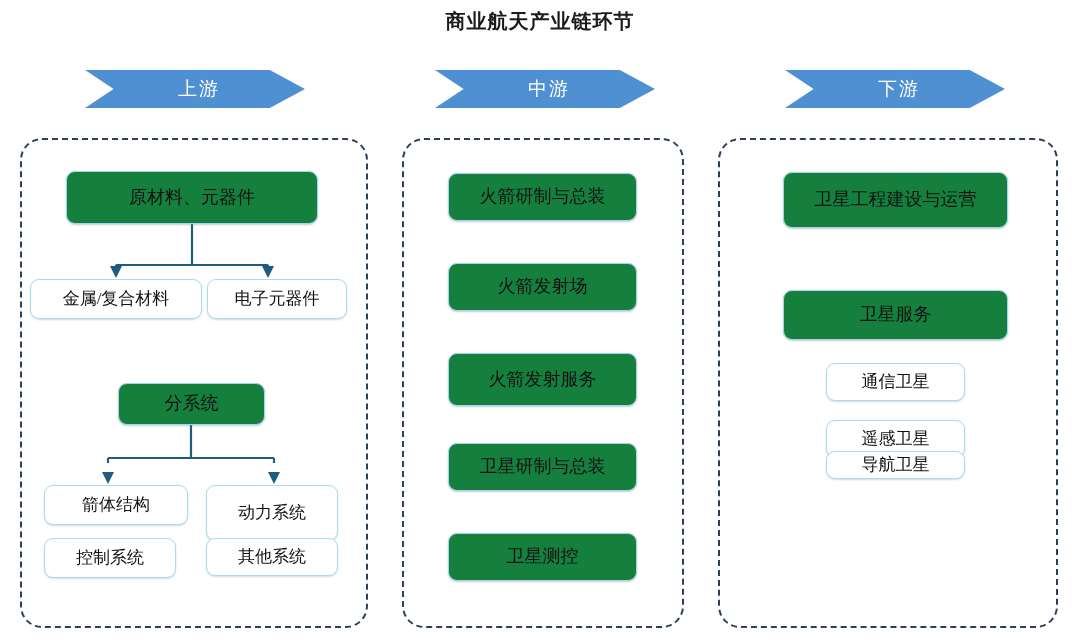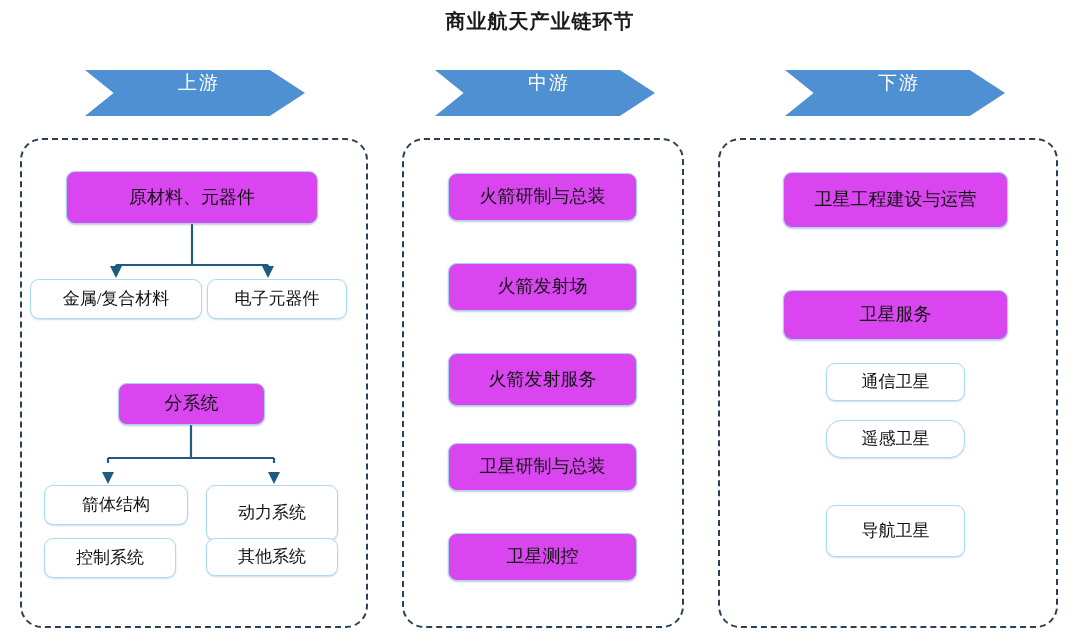--- a/index.html
+++ b/index.html
@@ -19,25 +19,25 @@
     font-size:20px;
     font-weight:700;
     color:#1a1a1a;
     letter-spacing:1px;
     font-family:"Liberation Serif","DejaVu Serif",serif;
   }
 
   
   .chev{
     position:absolute;
-    height:46px;
+    height:38px;
     background:#4f90d2;
     -webkit-clip-path:polygon(0 0, 84% 0, 100% 50%, 84% 100%, 0 100%, 13% 50%);
     clip-path:polygon(0 0, 84% 0, 100% 50%, 84% 100%, 0 100%, 13% 50%);
-    display:flex;justify-content:center;
+    display:flex;align-items:center;justify-content:center;
   }
   .chev span{
     color:#ffffff;font-size:19px;letter-spacing:2px;
     font-family:"Liberation Serif","DejaVu Serif",serif;
     transform:translateX(4px);
   }
 
   
   .panel{
     position:absolute;
@@ -52,21 +52,21 @@
     position:absolute;
     box-sizing:border-box;
     border-radius:9px;
     display:flex;align-items:center;justify-content:center;
     text-align:center;
     color:#111111;
     font-family:"Liberation Serif","DejaVu Serif",serif;
     line-height:1.1;
   }
   .node.filled{
-    background:#d946ef;
+    background:#15803d;
     border:1px solid #a7d4ec;
     box-shadow:0 1px 2px rgba(120,140,160,.45);
   }
   .node.hollow{
     background:#ffffff;
     border:1.4px solid #a8dcf3;
     box-shadow:0 1px 2px rgba(150,165,180,.40);
   }
   .f18{font-size:18px;}
   .f17{font-size:17px;}
@@ -131,16 +131,16 @@
   <div class="node filled f18" style="left:448px;top:173px;width:189px;height:48px;">火箭研制与总装</div>
   <div class="node filled f18" style="left:448px;top:263px;width:189px;height:48px;">火箭发射场</div>
   <div class="node filled f18" style="left:448px;top:353px;width:189px;height:53px;">火箭发射服务</div>
   <div class="node filled f18" style="left:448px;top:443px;width:189px;height:48px;">卫星研制与总装</div>
   <div class="node filled f18" style="left:448px;top:533px;width:189px;height:48px;">卫星测控</div>
 
   <div class="node filled f18" style="left:783px;top:172px;width:225px;height:56px;">卫星工程建设与运营</div>
   <div class="node filled f18" style="left:783px;top:290px;width:225px;height:50px;">卫星服务</div>
 
   <div class="node hollow f17" style="left:826px;top:363px;width:139px;height:38px;">通信卫星</div>
-  <div class="node hollow f17" style="left:826px;top:420px;width:139px;height:38px;border-radius:15px;">遥感卫星</div>
-  <div class="node hollow f17" style="left:826px;top:505px;width:139px;height:52px;">导航卫星</div>
+  <div class="node hollow f17" style="left:826px;top:420px;width:139px;height:38px;">遥感卫星</div>
+  <div class="node hollow f17" style="left:826px;top:451px;width:139px;height:28px;">导航卫星</div>
 
 </div>
 
 </body></html>

